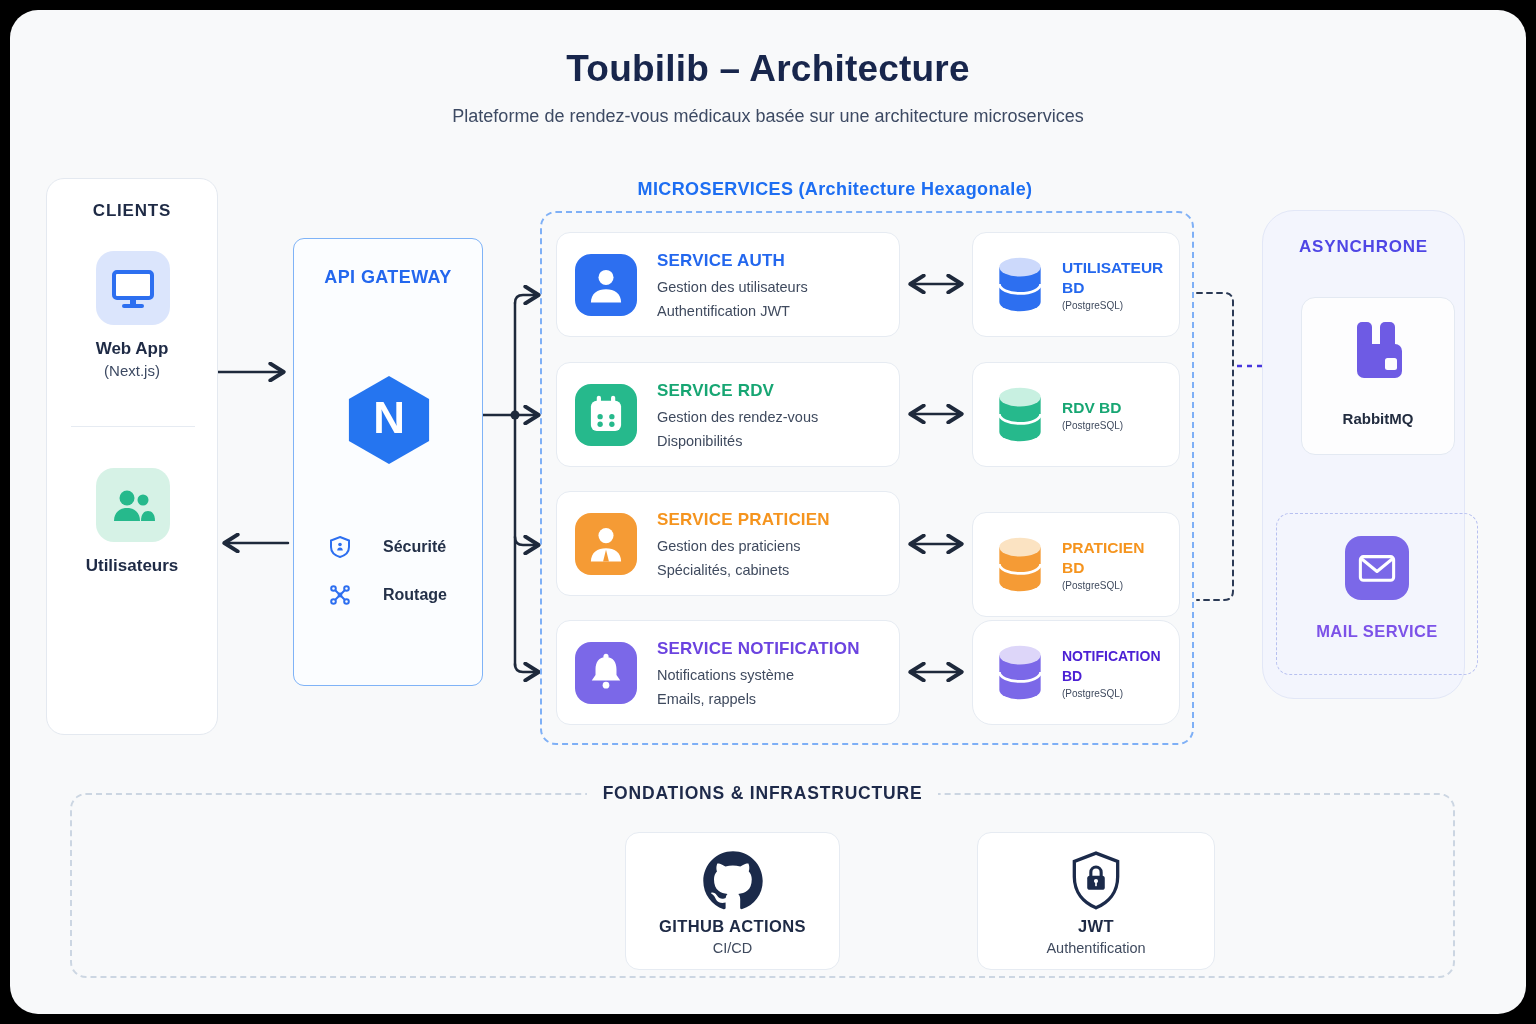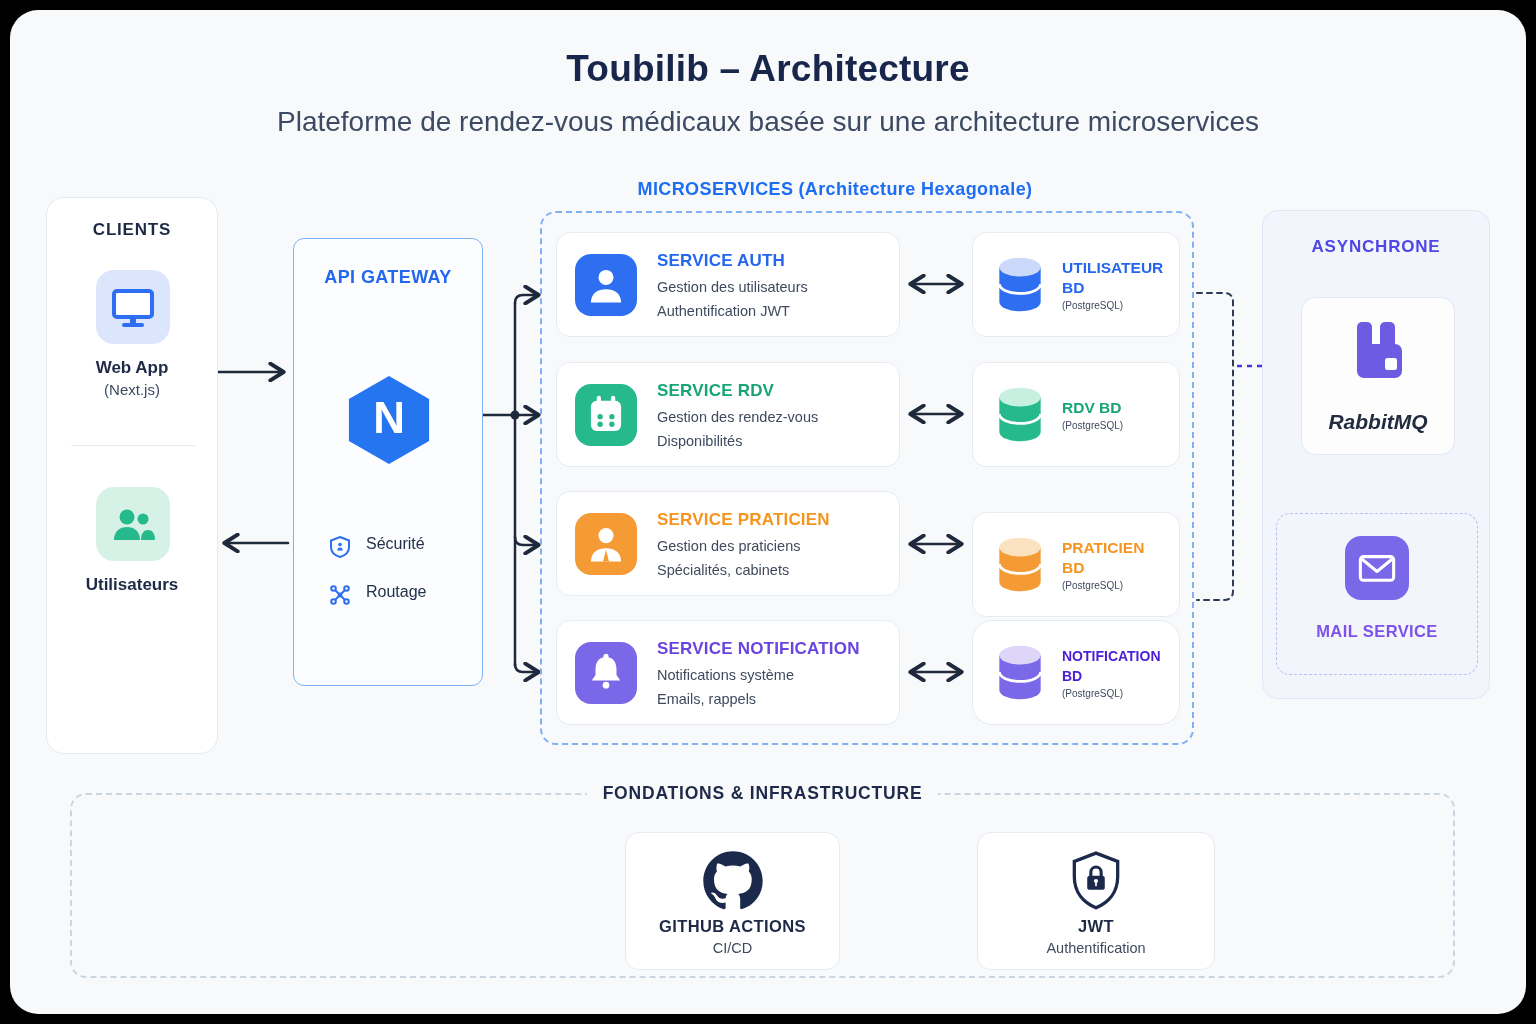--- a/index.html
+++ b/index.html
@@ -3,40 +3,40 @@
 <meta charset="utf-8">
 <style>
   html,body{margin:0;padding:0;background:#000;}
   body{font-family:"Liberation Sans",sans-serif;-webkit-font-smoothing:antialiased;}
   #stage{position:relative;width:1536px;height:1024px;background:#000;overflow:hidden;}
   #canvas{position:absolute;left:10px;top:10px;width:1516px;height:1004px;background:#f8f9fa;border-radius:28px;}
   .abs{position:absolute;}
 
   
   .title{left:0;right:0;top:38px;text-align:center;font-size:37px;font-weight:800;color:#18264c;letter-spacing:.2px;}
-  .subtitle{left:0;right:0;top:96px;text-align:center;font-size:28px;color:#3d4a63;}
-
-  
-  .panel{background:#fff;border:1.5px solid #e4e9f0;border-radius:18px;box-sizing:border-box;margin-top:19px;}
+  .subtitle{left:0;right:0;top:96px;text-align:center;font-size:18px;color:#3d4a63;}
+
+  
+  .panel{background:#fff;border:1.5px solid #e4e9f0;border-radius:18px;box-sizing:border-box;}
   .card{background:#fff;border:1.5px solid #e6ebf2;border-radius:14px;box-sizing:border-box;}
 
   
   .clients{left:36px;top:168px;width:172px;height:557px;}
   .clients-title{left:0;width:100%;top:22px;text-align:center;font-weight:bold;font-size:17px;color:#1e2a45;letter-spacing:.8px;}
   .tile{width:74px;height:74px;border-radius:18px;display:flex;align-items:center;justify-content:center;}
   .tile-blue{background:#dbe5fc;}
   .tile-green{background:#d6f2e6;}
   .cl-label{left:0;width:100%;text-align:center;font-weight:bold;font-size:17px;color:#1e2a45;}
   .cl-sub{left:0;width:100%;text-align:center;font-size:15px;color:#3d4a63;}
   .divider{left:24px;width:124px;height:1px;background:#e6ebf2;}
 
   
   .gateway{left:283px;top:228px;width:190px;height:448px;background:#fbfdff;border:1.8px solid #7fb3f7;border-radius:11px;box-sizing:border-box;}
   .gw-title{left:0;width:100%;top:28px;text-align:center;font-weight:bold;font-size:18px;color:#2367ee;letter-spacing:.4px;}
-  .gw-feature{display:flex;gap:14px;left:34px;}
+  .gw-feature{display:flex;align-items:center;gap:31px;left:34px;font-weight:bold;}
   .gw-feature span{font-size:16px;color:#243149;}
 
   
   .ms-label{left:498px;top:169px;width:654px;text-align:center;font-size:18px;color:#1d6ef2;}
   .ms-label b{font-weight:800;letter-spacing:.4px;}
   .ms-box{left:530px;top:201px;width:654px;height:534px;border:2px dashed #7fb0f6;border-radius:16px;box-sizing:border-box;}
   .service{left:546px;width:344px;height:105px;}
   .svc-icon{position:absolute;left:18px;top:21px;width:62px;height:62px;border-radius:16px;display:flex;align-items:center;justify-content:center;}
   .svc-icon svg{width:52px;height:52px;}
   .svc-title{position:absolute;left:100px;top:18px;font-weight:800;font-size:17px;letter-spacing:.2px;}
@@ -45,25 +45,25 @@
   .bg-blue{background:#2d6ff0;} .bg-green{background:#26b98c;} .bg-orange{background:#f59b35;} .bg-purple{background:#7b68e8;}
   .c-blue{color:#2367ee;} .c-green{color:#17a673;} .c-orange{color:#f5941e;} .c-purple{color:#6b43e0;} .c-indigo{color:#4c20d4;}
 
   .db{left:962px;width:208px;height:105px;display:flex;align-items:center;gap:15px;padding-left:20px;}
   .db svg{width:54px;height:62px;flex:0 0 auto;}
   .db-name{font-weight:800;font-size:15.5px;line-height:20px;}
   .db-engine{font-size:10px;color:#3f4a5e;margin-top:2px;}
   .db-text{width:104px;}
 
   
-  .async{left:1252px;top:200px;width:228px;height:489px;background:#f3f5fd;border:1.5px solid #e2e7f7;border-radius:16px;box-sizing:border-box;}
+  .async{left:1252px;top:200px;width:203px;height:489px;background:#f3f5fd;border:1.5px solid #e2e7f7;border-radius:32px;box-sizing:border-box;}
   .async-title{left:0;width:100%;top:26px;text-align:center;font-weight:800;font-size:17px;color:#4f46e5;letter-spacing:.8px;}
   .rabbit-card{left:38px;top:86px;width:152px;height:156px;background:#fdfdfe;border:1.5px solid #e3e9f2;border-radius:14px;}
   .rabbit-card svg{position:absolute;left:44px;top:22px;width:64px;height:64px;}
-  .rabbit-label{position:absolute;left:0;width:100%;top:112px;text-align:center;font-weight:bold;font-size:21px;color:#222c3f;font-style:italic;}
+  .rabbit-label{position:absolute;left:0;width:100%;top:112px;text-align:center;font-weight:bold;font-size:15px;color:#222c3f;}
   .mail-card{left:13px;top:302px;width:200px;height:160px;border:1.8px dashed #b7c0f0;border-radius:14px;}
   .mail-tile{position:absolute;left:68px;top:22px;width:64px;height:64px;border-radius:16px;background:#7b68e8;display:flex;align-items:center;justify-content:center;}
   .mail-tile svg{width:56px;height:56px;}
   .mail-label{position:absolute;left:0;width:100%;top:108px;text-align:center;font-weight:800;font-size:16.5px;color:#7c52e8;letter-spacing:.4px;}
 
   
   .found-box{left:60px;top:783px;width:1385px;height:185px;border:2px dashed #ccd6e2;border-radius:16px;box-sizing:border-box;}
   .found-title{left:0;width:100%;top:-12px;text-align:center;}
   .found-title span{background:#f8f9fa;padding:0 16px;font-weight:800;font-size:17.5px;color:#1e2a4a;letter-spacing:.8px;}
   .found-card{top:37px;height:138px;background:#fff;border:1.5px solid #e6ebf2;border-radius:14px;box-sizing:border-box;text-align:center;}

